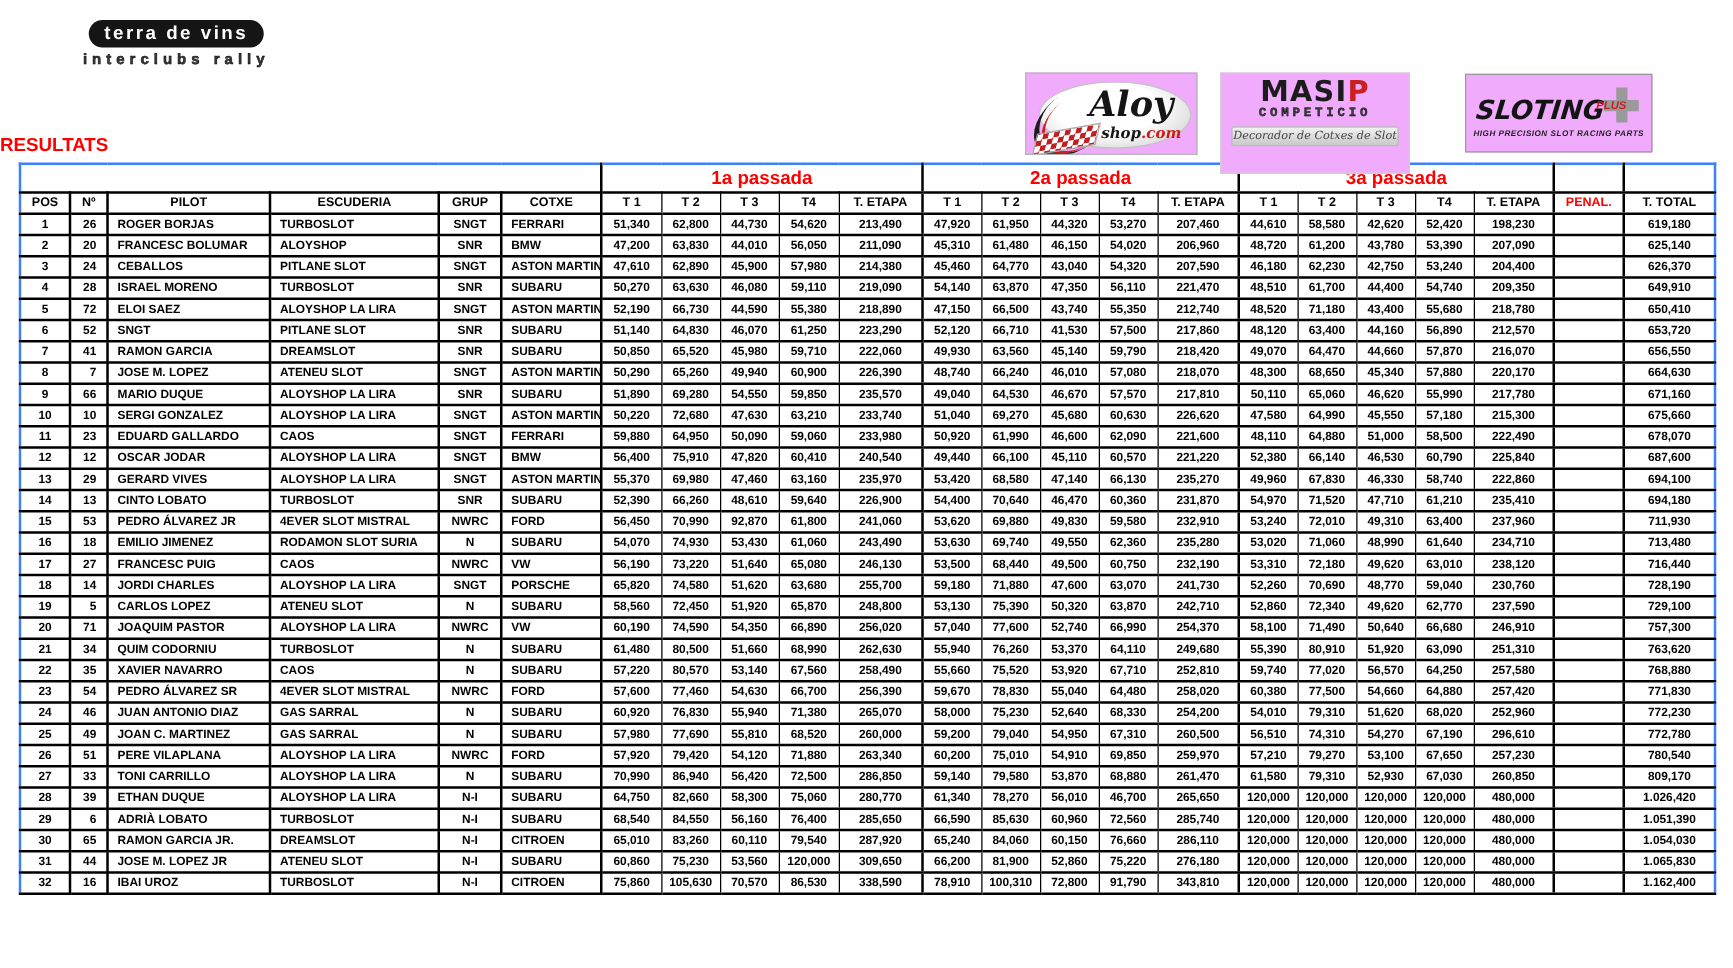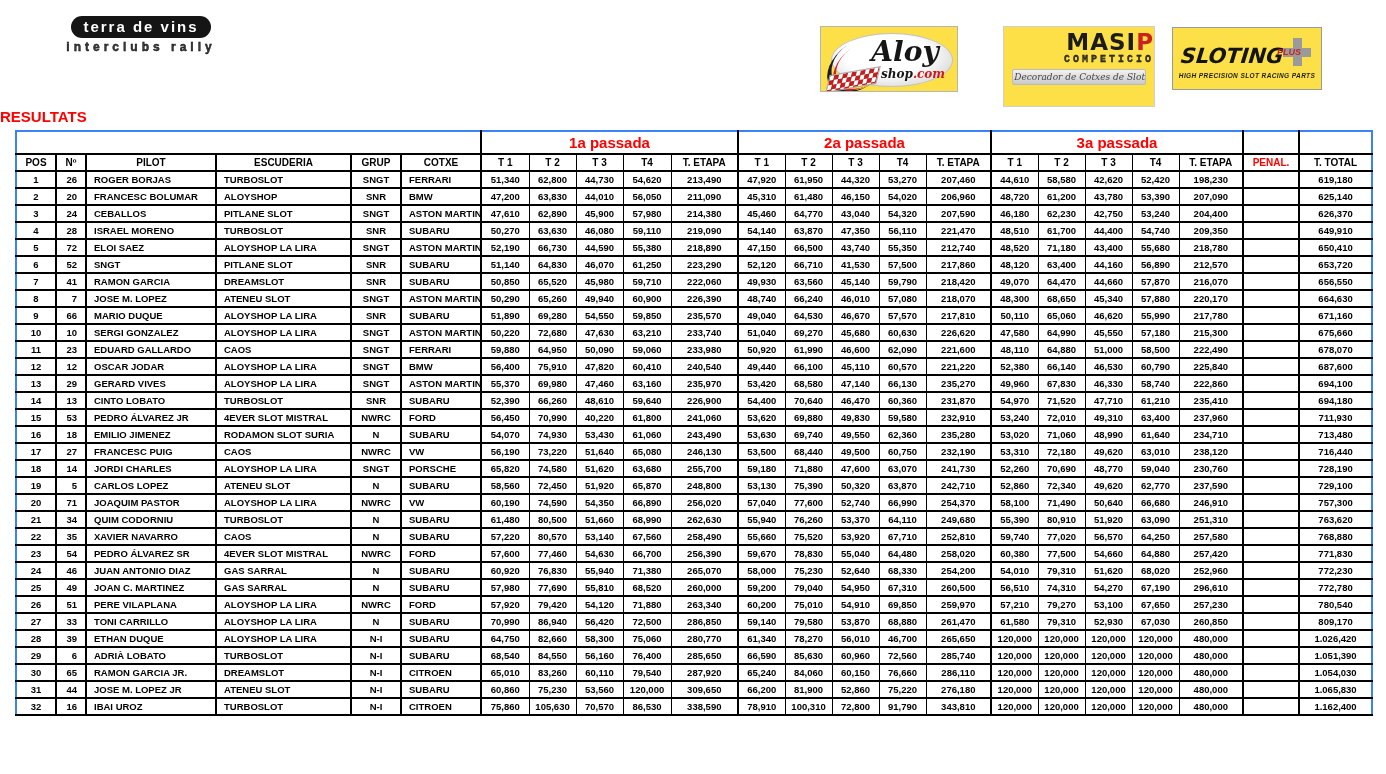--- a/index.html
+++ b/index.html
@@ -16,31 +16,31 @@
   .tdv { position: absolute; left: 36px; top: 14px; width: 210px; text-align: center; }
   .tdv-mono { font-size: 60px; font-weight: 900; letter-spacing: -4px; line-height: 58px; color: #141414; font-family: "DejaVu Sans", sans-serif; }
   .tdv-pill { display: inline-block; background: #151515; color: #fff; border-radius: 12px; font-weight: bold; font-size: 15px; letter-spacing: 2px; padding: 2px 12px 3px; margin-top: 2px; }
   .tdv-sub { margin-top: 2px; font-weight: bold; font-size: 12px; letter-spacing: 4px; color: #3a3a3a; -webkit-text-stroke: 0.4px #000; }
 
   .title { position: absolute; left: 283px; top: 12px; width: 400px; text-align: center; }
   .title div { font-size: 18px; font-weight: bold; line-height: 30px; }
 
   .results { position: absolute; left: 0; top: 108px; width: 100%; text-align: left; font-size: 15px; font-weight: bold; color: #f00; }
 
-  .sponsor { position: absolute; background: #fde047; }
+  .sponsor { position: absolute; background: #f0abfc; margin-top: 32px; }
   .sp-aloy { left: 820px; top: 26px; width: 138px; height: 66px; border: 1px solid #b5b5b5; overflow: hidden; }
   .aloy-oval { position: absolute; left: 10px; top: 6px; width: 122px; height: 54px; border-radius: 50%; background: radial-gradient(ellipse at 45% 40%, #ffffff 45%, #d9d9d9 80%, #bdbdbd 100%); border: 1px solid #c2c2c2; }
   .aloy-swoosh1 { position: absolute; left: 2px; top: 14px; width: 74px; height: 46px; border-left: 6px solid #1d1d1d; border-radius: 50%; transform: rotate(-36deg); }
   .aloy-swoosh2 { position: absolute; left: 8px; top: 18px; width: 66px; height: 40px; border-left: 4px solid #c22; border-radius: 50%; transform: rotate(-38deg); }
   .aloy-name { position: absolute; left: 34px; top: 8px; width: 100px; text-align: center; font-family: "DejaVu Serif", serif; font-style: italic; font-weight: bold; font-size: 28px; color: #151515; }
   .aloy-sub { position: absolute; left: 60px; top: 40px; font-family: "DejaVu Serif", serif; font-style: italic; font-weight: bold; font-size: 12px; color: #151515; }
   .aloy-sub .red { color: #d01818; }
   .aloy-checker { position: absolute; left: 6px; top: 44px; width: 52px; height: 17px; background: repeating-conic-gradient(#c22020 0% 25%, #ffffff 0% 50%); background-size: 9px 9px; transform: rotate(-10deg) skewX(-24deg); border: 1px solid #aaa; }
 
-  .sp-masip { left: 1003px; top: 26px; width: 152px; height: 81px; border: 1px solid #cfcfcf; text-align: right; }
+  .sp-masip { left: 976px; top: 26px; width: 152px; height: 81px; border: 1px solid #cfcfcf; text-align: center; }
   .masip-name { font-size: 23px; font-weight: 900; letter-spacing: 1px; line-height: 24px; margin-top: 3px; color: #1c1c1c; font-family: "DejaVu Sans", sans-serif; }
   .masip-name .red { color: #cc2020; }
   .masip-line2 { font-size: 10px; font-weight: bold; letter-spacing: 3px; color: #3c3c3c; -webkit-text-stroke: 0.3px #000; line-height: 11px; font-family: Liberation Mono, monospace; }
   .masip-ribbon { margin: 4px auto 0; width: 134px; background: linear-gradient(#f2f2f2, #c9c9c9); border: 1px solid #bbb; border-radius: 2px; font-family: "DejaVu Serif", serif; font-style: italic; font-size: 9px; color: #444; line-height: 14px; }
 
   .sp-sloting { left: 1172px; top: 27px; width: 150px; height: 63px; border: 1px solid #9a9a9a; }
   .sloting-name { position: absolute; left: 8px; top: 16px; font-size: 21px; font-weight: 900; font-style: italic; letter-spacing: 0px; color: #141414; transform: skewX(-6deg); font-family: "DejaVu Sans", sans-serif; }
   .sloting-plus { position: absolute; right: 10px; top: 10px; width: 28px; height: 28px;
     background: linear-gradient(#9a9a9a, #9a9a9a) center/100% 9px no-repeat, linear-gradient(#9a9a9a, #9a9a9a) center/9px 100% no-repeat; }
   .sloting-plus span { position: absolute; left: -6px; top: 9px; font-size: 9px; font-weight: 900; font-style: italic; color: #c81e1e; }
@@ -517,21 +517,21 @@
       </tr>
       <tr>
         <td>15</td>
         <td>53</td>
         <td>PEDRO ÁLVAREZ JR</td>
         <td>4EVER SLOT MISTRAL</td>
         <td>NWRC</td>
         <td>FORD</td>
         <td>56,450</td>
         <td>70,990</td>
-        <td>40,220</td>
+        <td>92,870</td>
         <td>61,800</td>
         <td>241,060</td>
         <td>53,620</td>
         <td>69,880</td>
         <td>49,830</td>
         <td>59,580</td>
         <td>232,910</td>
         <td>53,240</td>
         <td>72,010</td>
         <td>49,310</td>

